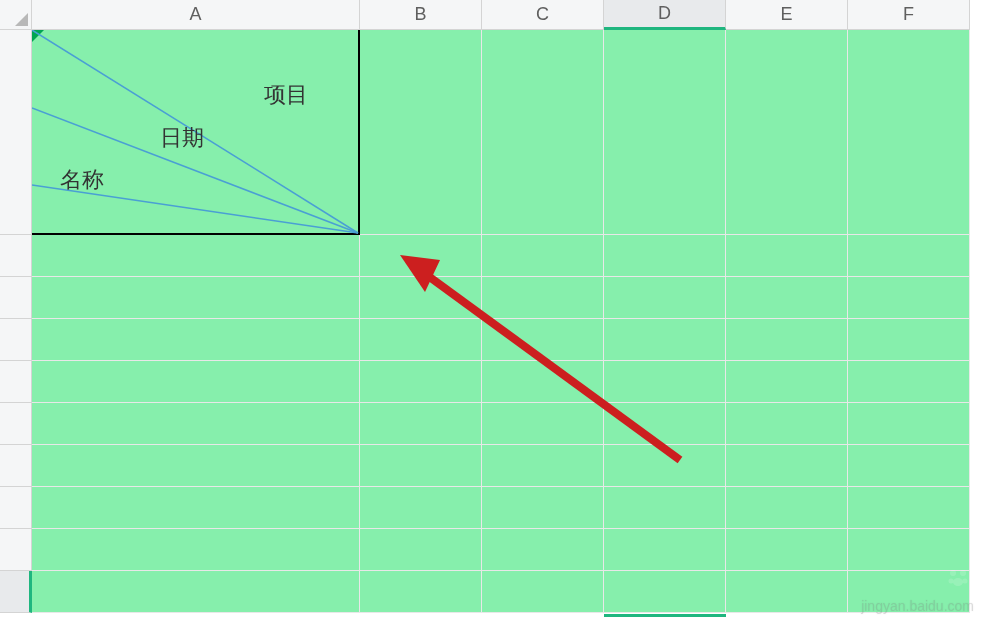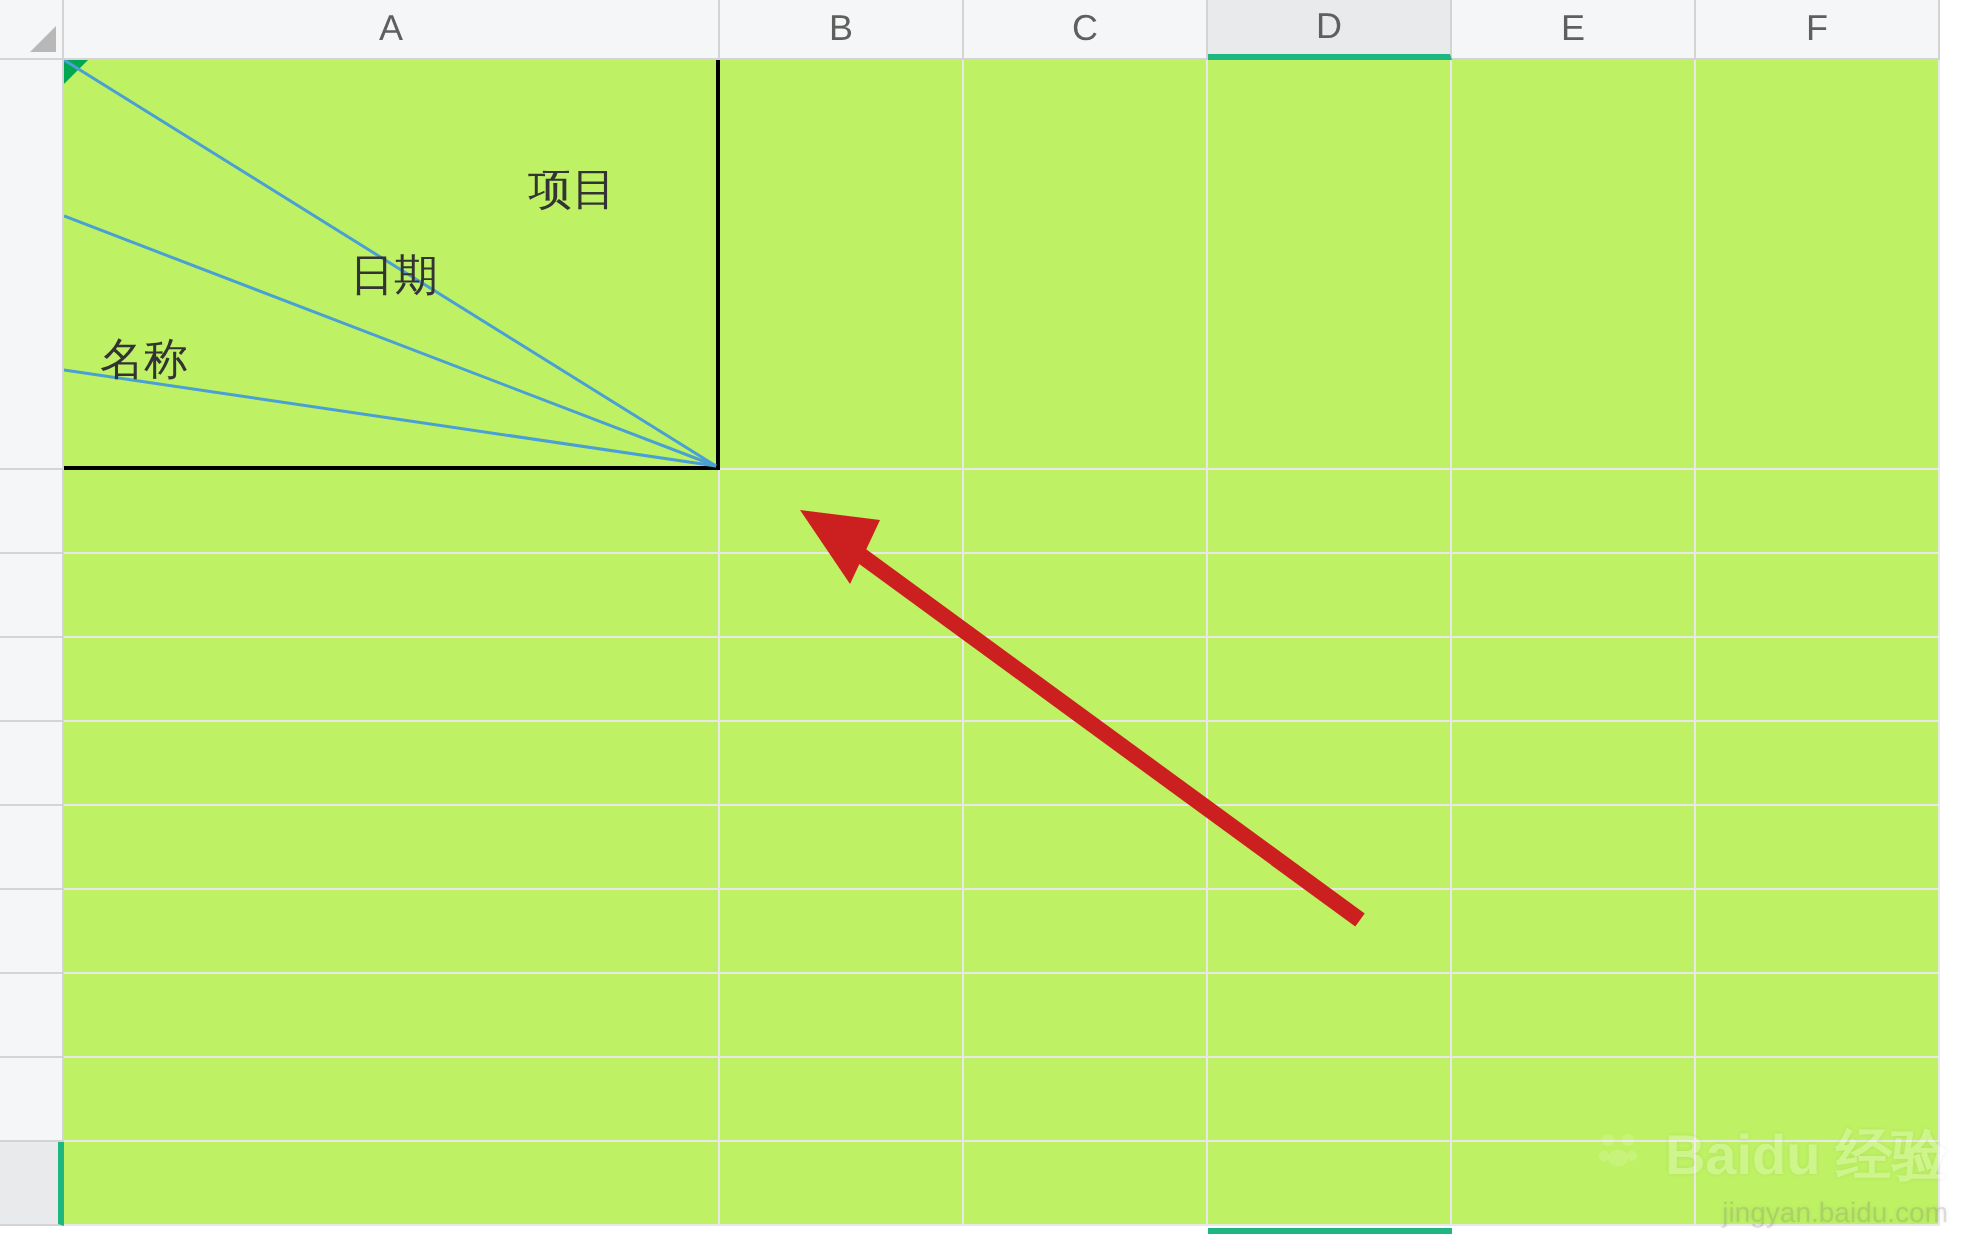--- a/index.html
+++ b/index.html
@@ -92,21 +92,21 @@
       position: absolute;
       top: 30px;
       left: 32px;
     }
     .grid-row {
       display: flex;
     }
     .cell {
       border-right: 1px solid #e8e8e8;
       border-bottom: 1px solid #e8e8e8;
-      background: #bef264;
+      background: #86efac;
     }
     .cell.col-a { width: 328px; }
     .cell.col-b { width: 122px; }
     .cell.col-c { width: 122px; }
     .cell.col-d { width: 122px; }
     .cell.col-e { width: 122px; }
     .cell.col-f { width: 122px; }
     .cell.row-1 { height: 205px; }
     .cell.row-n { height: 42px; }
     .cell-a1 {
@@ -202,22 +202,22 @@
   <div class="grid">
     <div class="grid-row">
       <div class="cell cell-a1 col-a row-1">
         <span class="green-triangle"></span>
         <svg width="328" height="205" style="position:absolute;top:0;left:0;">
           <line x1="0" y1="0" x2="326" y2="203" stroke="#4a9fd4" stroke-width="1.5"></line>
           <line x1="0" y1="78" x2="326" y2="203" stroke="#4a9fd4" stroke-width="1.5"></line>
           <line x1="0" y1="155" x2="326" y2="203" stroke="#4a9fd4" stroke-width="1.5"></line>
         </svg>
         <span class="label-text" style="top:50px;left:232px;">项目</span>
-        <span class="label-text" style="top:93px;left:128px;margin-left:15px;">日期</span>
-        <span class="label-text" style="top:135px;left:18px;font-family:Liberation Mono, monospace;">名称</span>
+        <span class="label-text" style="top:93px;left:128px;">日期</span>
+        <span class="label-text" style="top:135px;left:28px;font-family:Liberation Mono, monospace;">名称</span>
       </div>
       <div class="cell col-b row-1"></div>
       <div class="cell col-c row-1"></div>
       <div class="cell col-d row-1"></div>
       <div class="cell col-e row-1"></div>
       <div class="cell col-f row-1"></div>
     </div>
     <div class="grid-row">
       <div class="cell col-a row-n"></div>
       <div class="cell col-b row-n"></div>
@@ -307,17 +307,16 @@
   <div class="watermark">
     <span class="paw">
       <svg width="24" height="24" viewBox="0 0 24 24">
           <circle cx="7" cy="7" r="3" fill="#fff" opacity="0.6"></circle>
           <circle cx="17" cy="7" r="3" fill="#fff" opacity="0.6"></circle>
           <circle cx="5" cy="15" r="2.5" fill="#fff" opacity="0.6"></circle>
           <circle cx="19" cy="15" r="2.5" fill="#fff" opacity="0.6"></circle>
           <ellipse cx="12" cy="16" rx="5" ry="4" fill="#fff" opacity="0.6"></ellipse>
         </svg>
     </span>
-    <span>Baidu 经验</span>
   </div>
   <div class="watermark-sub">jingyan.baidu.com</div>
 
 </div>
 
 </body></html>

